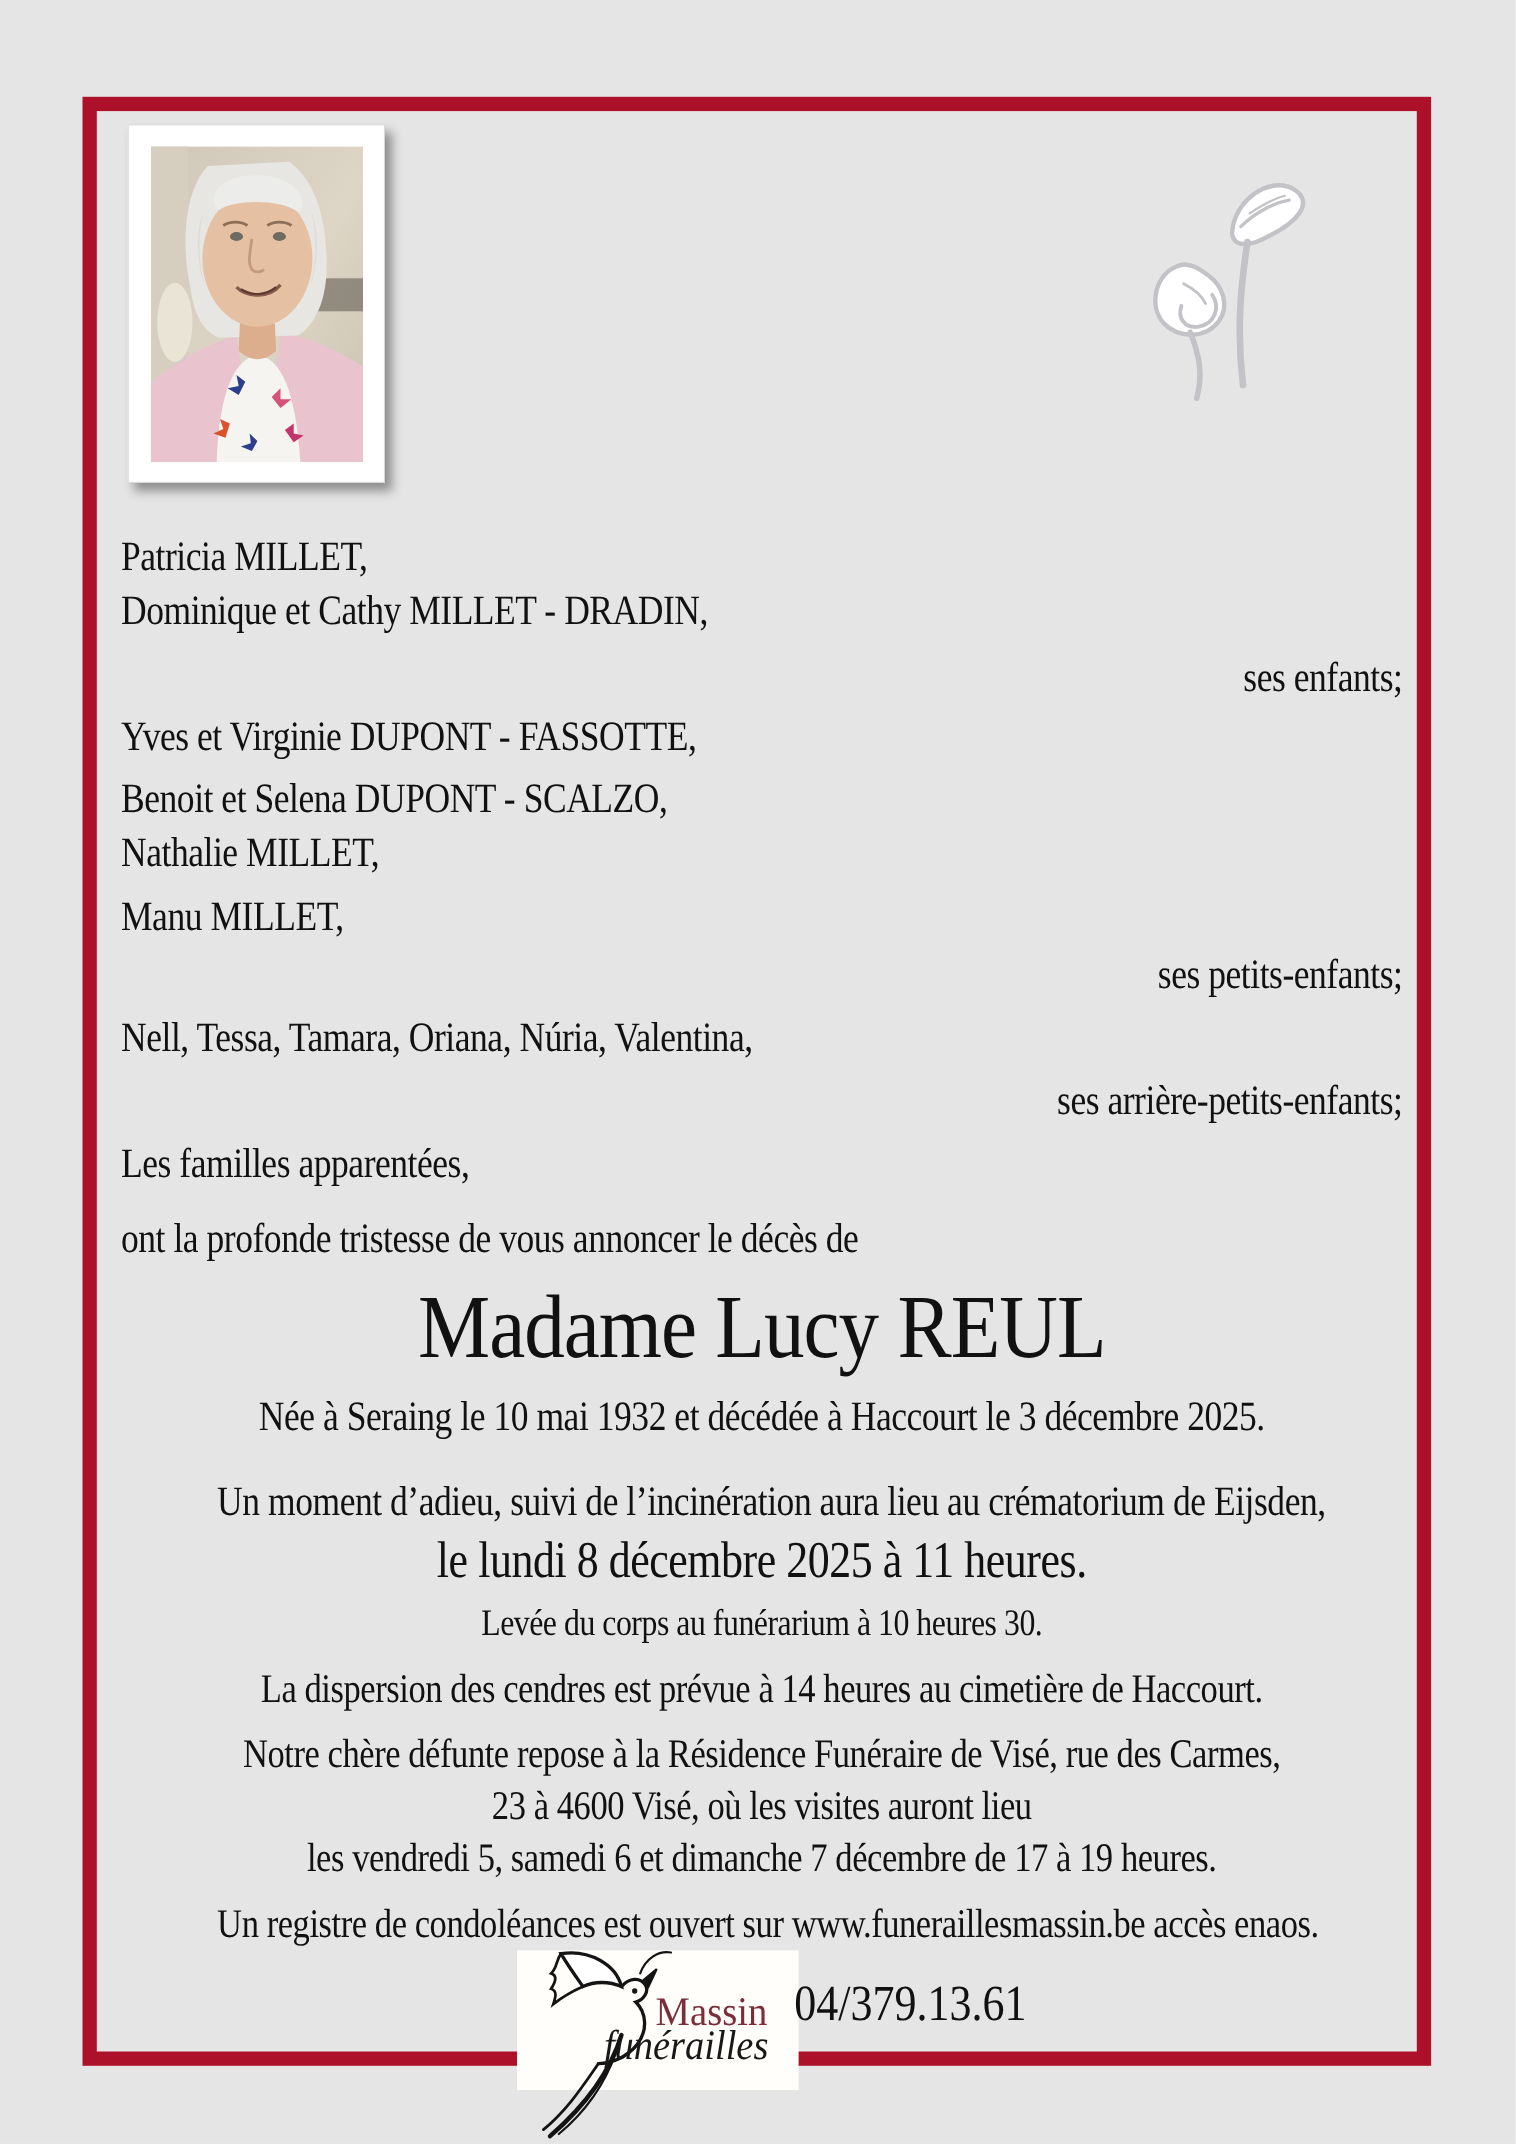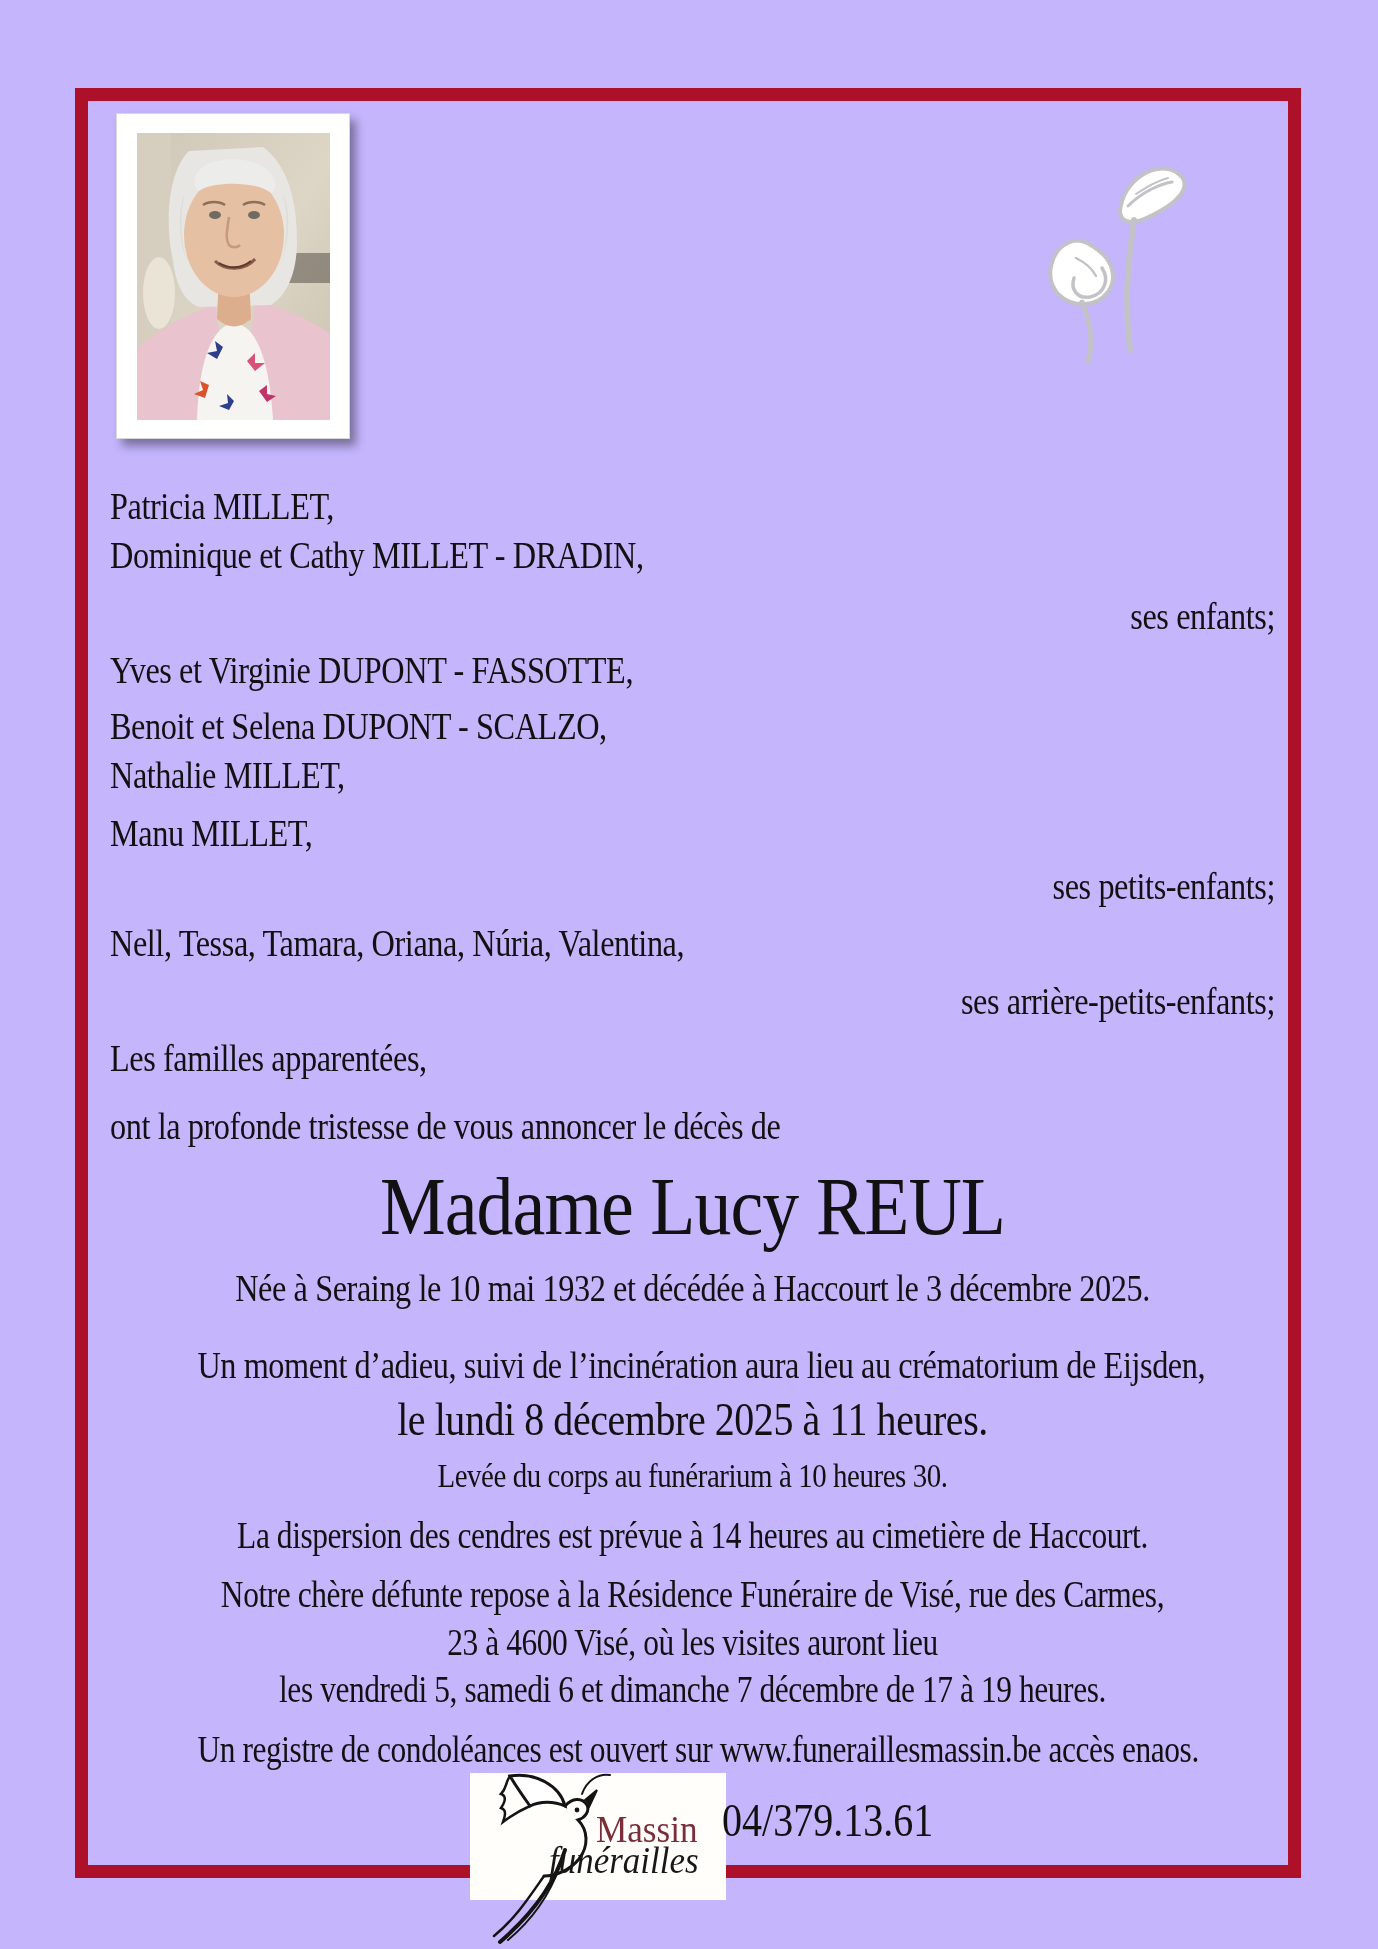--- a/index.html
+++ b/index.html
@@ -1,17 +1,17 @@
 <!DOCTYPE html>
 <html><head>
 <meta charset="utf-8">
 <style>
   html,body{margin:0;padding:0;background:#fff;}
   #page{
-    position:relative; width:1378px; height:1949px; background:#c4b5fd;
+    position:relative; width:1378px; height:1949px; background:#e5e5e5;
     font-family:"Liberation Serif","DejaVu Serif",serif; color:#111; overflow:hidden;
   }
   
   #frame{
     position:absolute; left:75px; top:88px; width:1226px; height:1790px;
     border:13px solid #ad1129; box-sizing:border-box; z-index:1;
   }
   
   #photoFrame{
     position:absolute; left:116px; top:113px; width:234px; height:326px;

